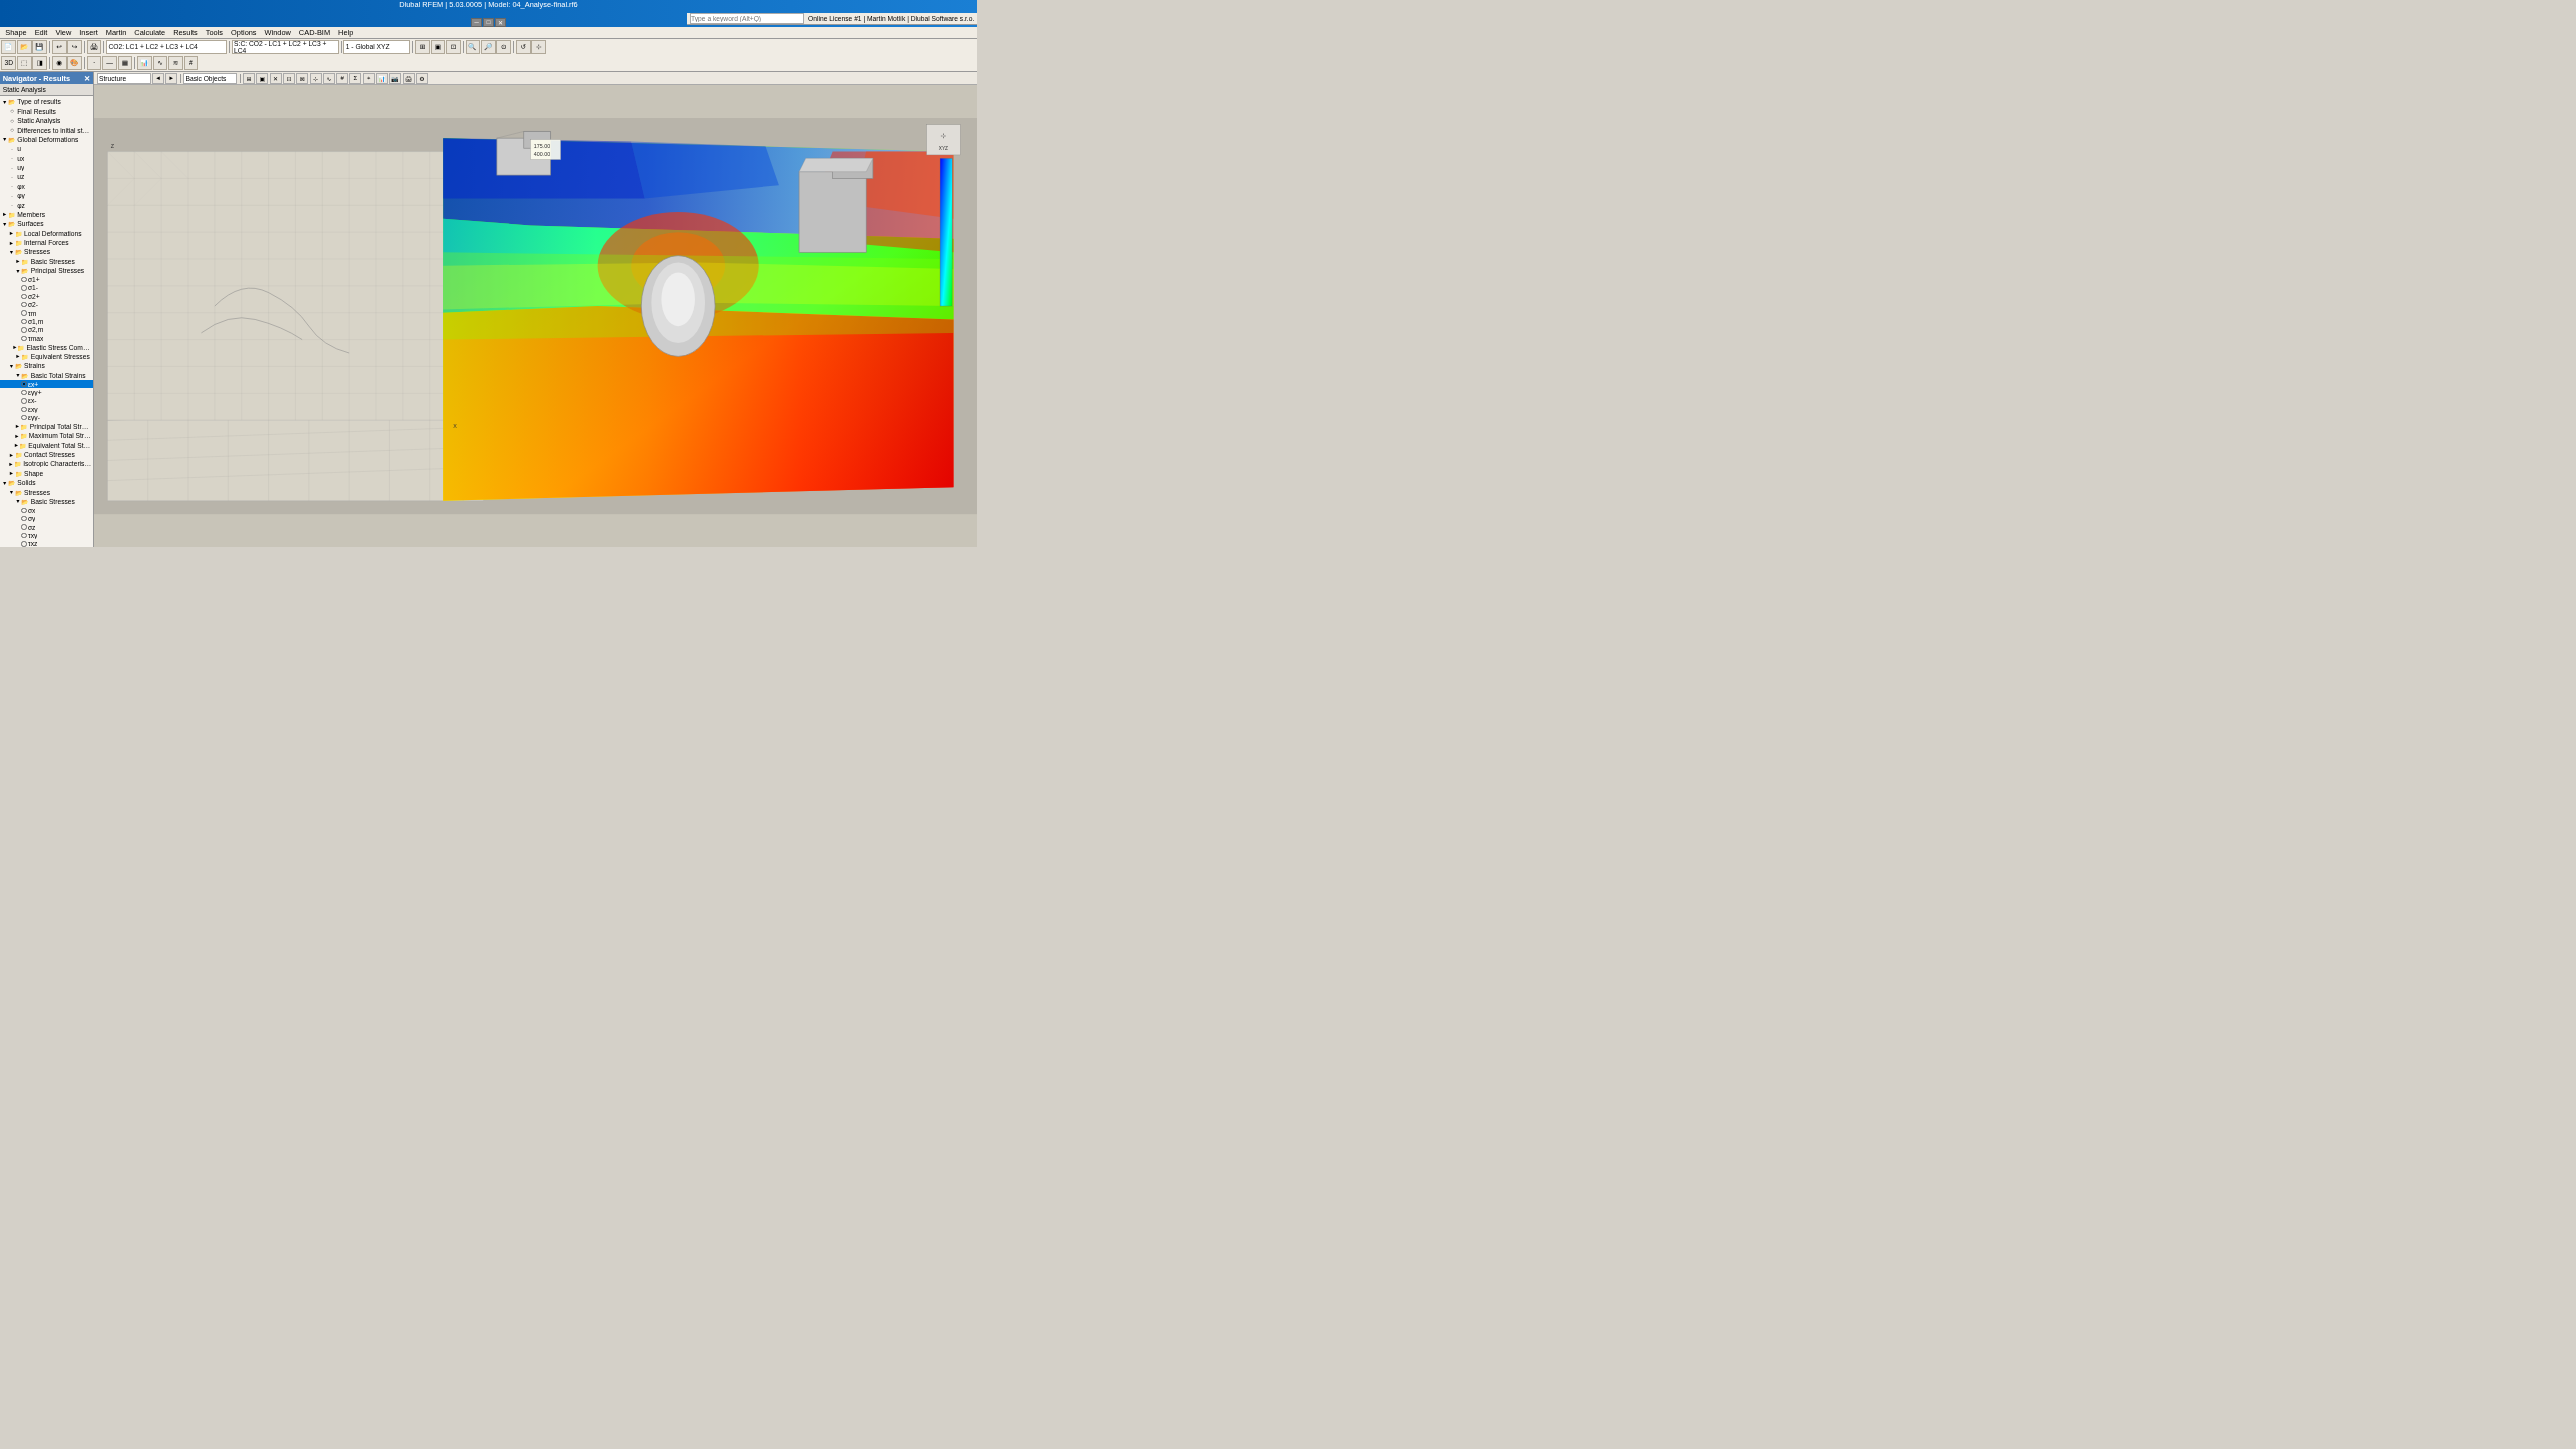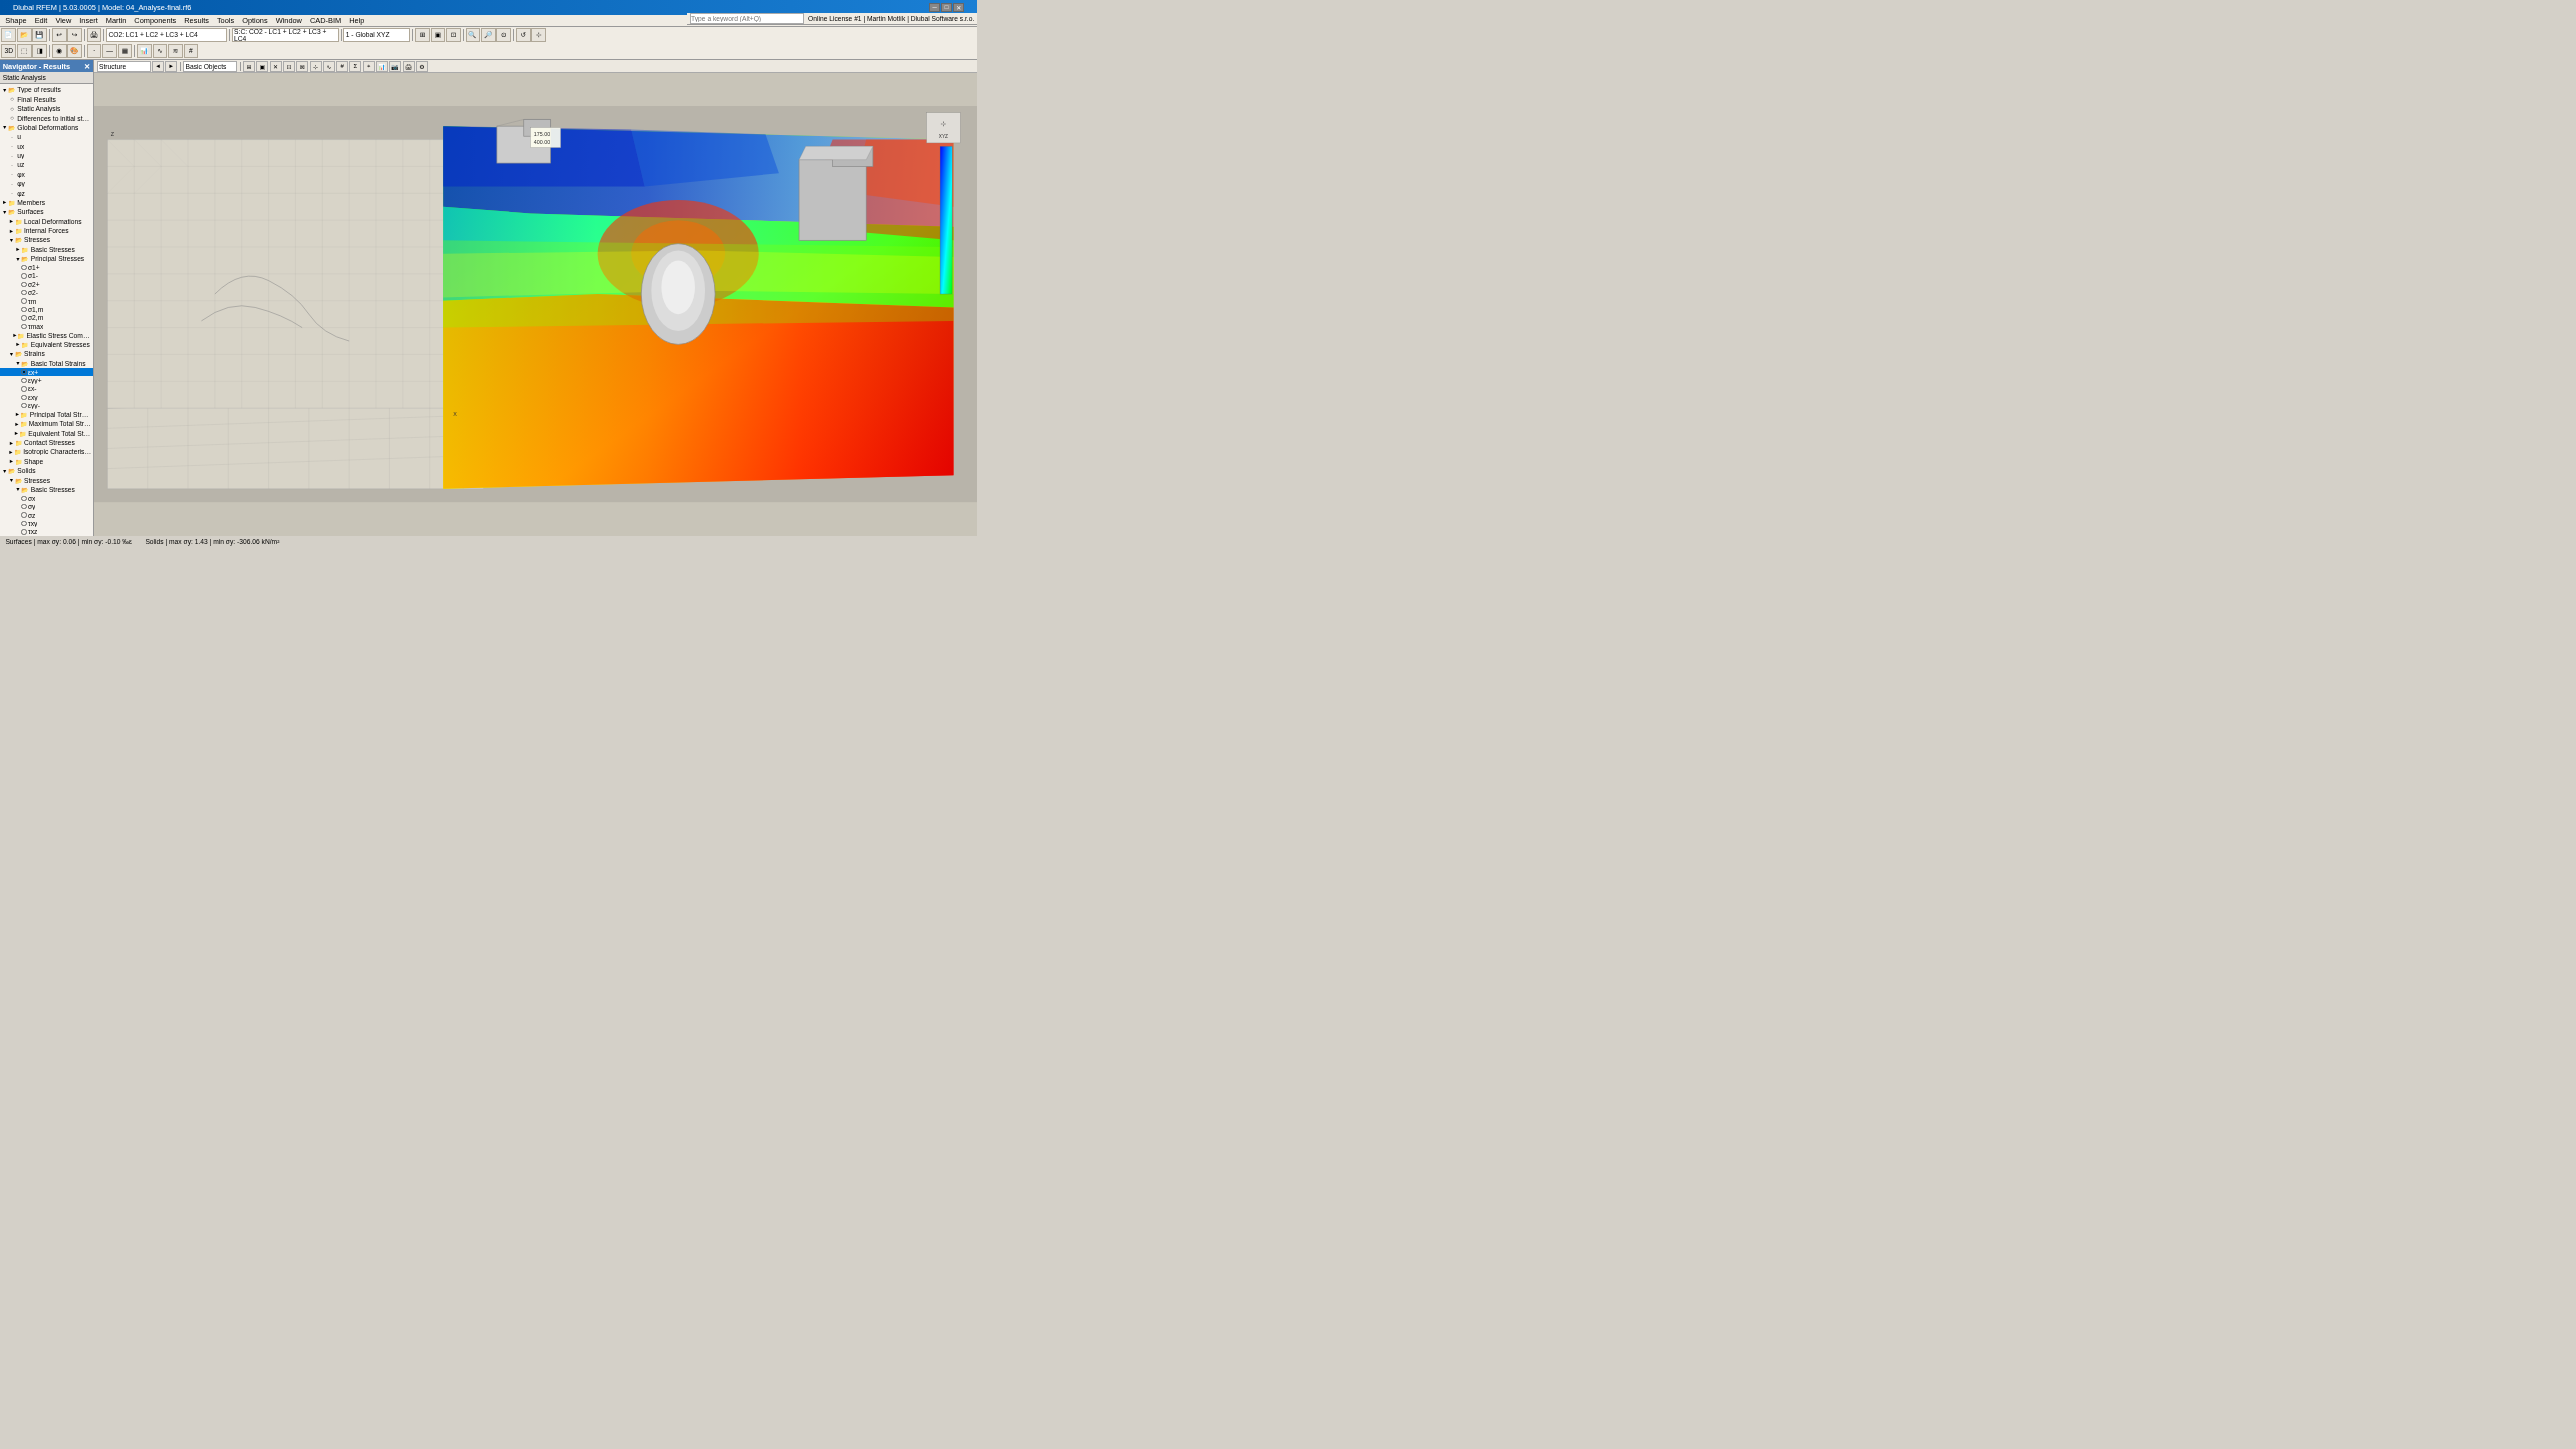--- a/index.html
+++ b/index.html
@@ -9,28 +9,29 @@
       background: #d4d0c8;
       color: #000;
       width: 977px;
       height: 547px;
       overflow: hidden;
       position: relative;
     }
 
     
     #titlebar {
-      height: 15px;
+      height: 27px;
       background: linear-gradient(to right, #0055a5, #1a7fd4);
       display: flex;
       align-items: center;
       justify-content: space-between;
-      padding: 0 13px;
+      padding: 0 4px;
       color: white;
       font-size: 7.4px;
+      flex-direction: column;
     }
     #titlebar-controls { display: flex; gap: 1.3px; }
     .title-btn {
       width: 10.7px; height: 9.4px;
       background: #888;
       border: 0.7px solid #666;
       font-size: 6px;
       display: flex; align-items: center; justify-content: center;
       cursor: pointer; color: white;
     }
@@ -339,21 +340,21 @@
     <div class="title-btn">✕</div>
   </div>
 </div>
 
 <div id="menubar">
     <span class="menu-item">Shape</span>
     <span class="menu-item">Edit</span>
     <span class="menu-item">View</span>
     <span class="menu-item">Insert</span>
     <span class="menu-item">Martin</span>
-    <span class="menu-item">Components</span>
+    <span class="menu-item">Calculate</span>
     <span class="menu-item">Results</span>
     <span class="menu-item">Tools</span>
     <span class="menu-item">Options</span>
     <span class="menu-item">Window</span>
     <span class="menu-item">CAD-BIM</span>
     <span class="menu-item">Help</span>
   </div>
 
 <div id="toolbar-area">
   <div class="toolbar-row">

